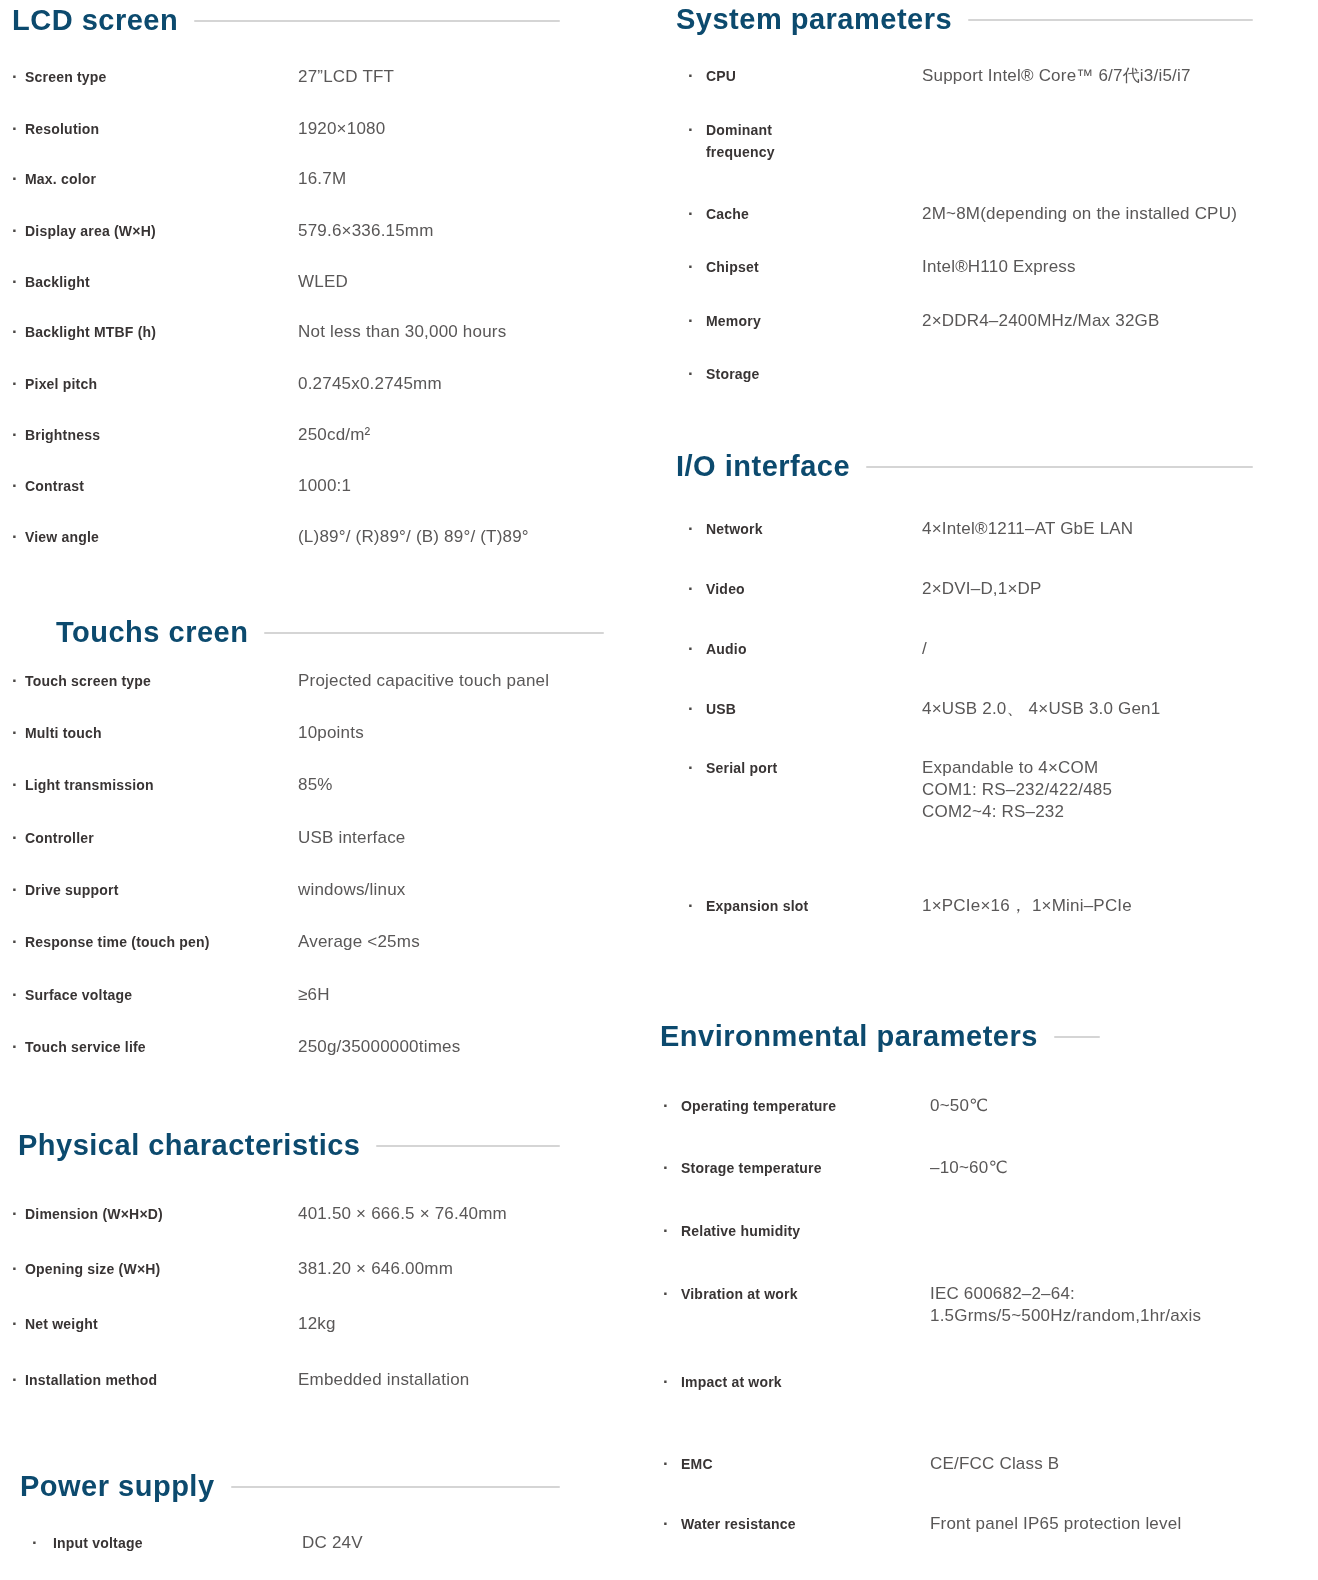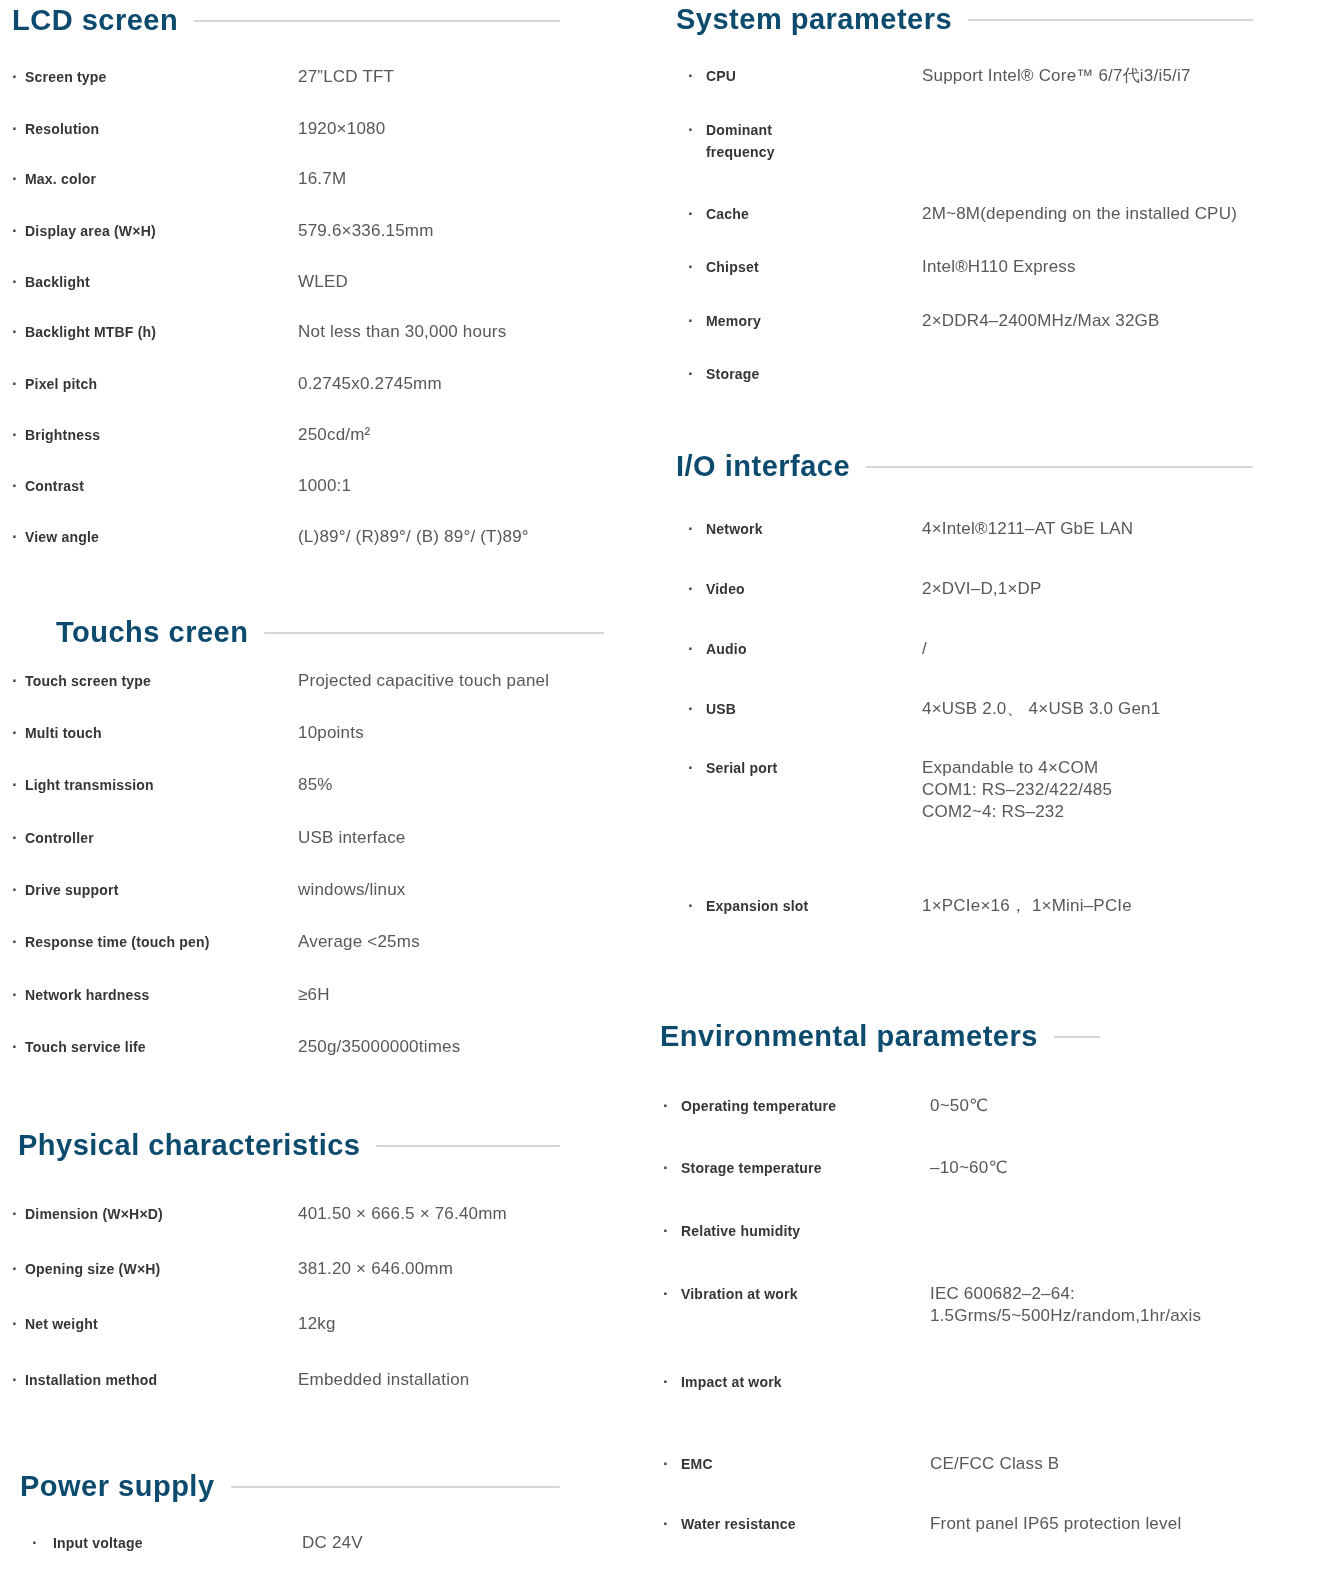--- a/index.html
+++ b/index.html
@@ -123,21 +123,21 @@
   <span class="label">Drive support</span>
   <span class="value">windows/linux</span>
 </div>
 <div class="row" style="top:931px;left:12px;width:548px;">
   <span class="bullet">·</span>
   <span class="label">Response time (touch pen)</span>
   <span class="value">Average &lt;25ms</span>
 </div>
 <div class="row" style="top:984px;left:12px;width:548px;">
   <span class="bullet">·</span>
-  <span class="label">Network hardness</span>
+  <span class="label">Surface voltage</span>
   <span class="value">≥6H</span>
 </div>
 <div class="row" style="top:1036px;left:12px;width:548px;">
   <span class="bullet">·</span>
   <span class="label">Touch service life</span>
   <span class="value">250g/35000000times</span>
 </div>
 
 <div class="heading" style="top:1129px;left:18px;width:542px;">
   <span class="heading-text">Physical characteristics</span>

